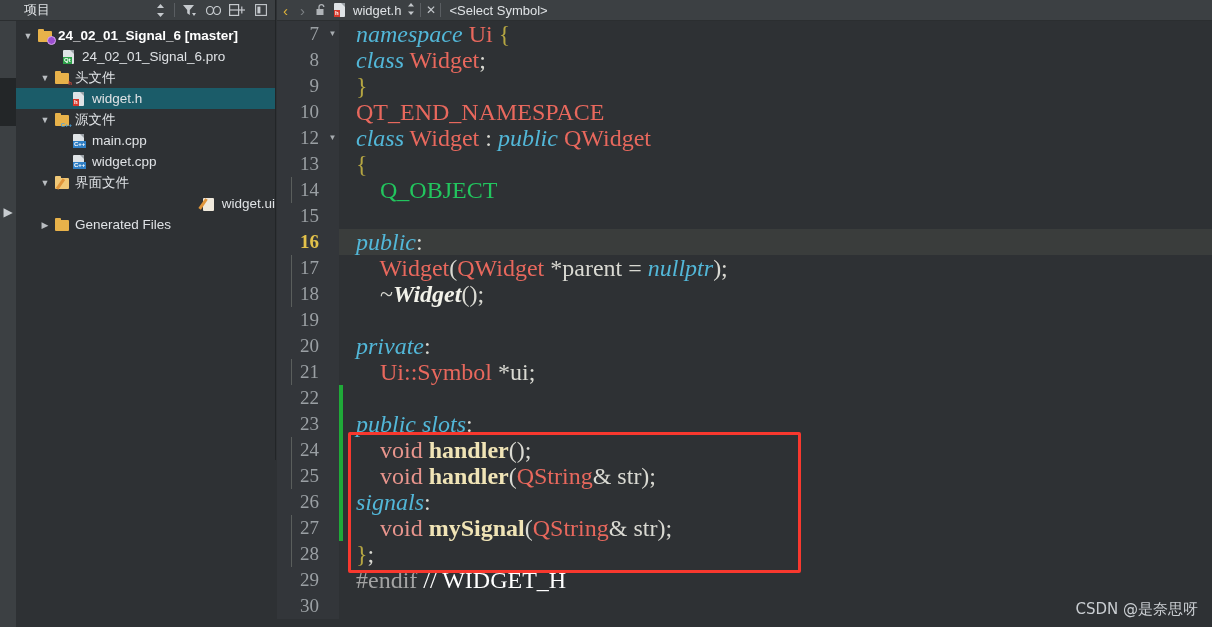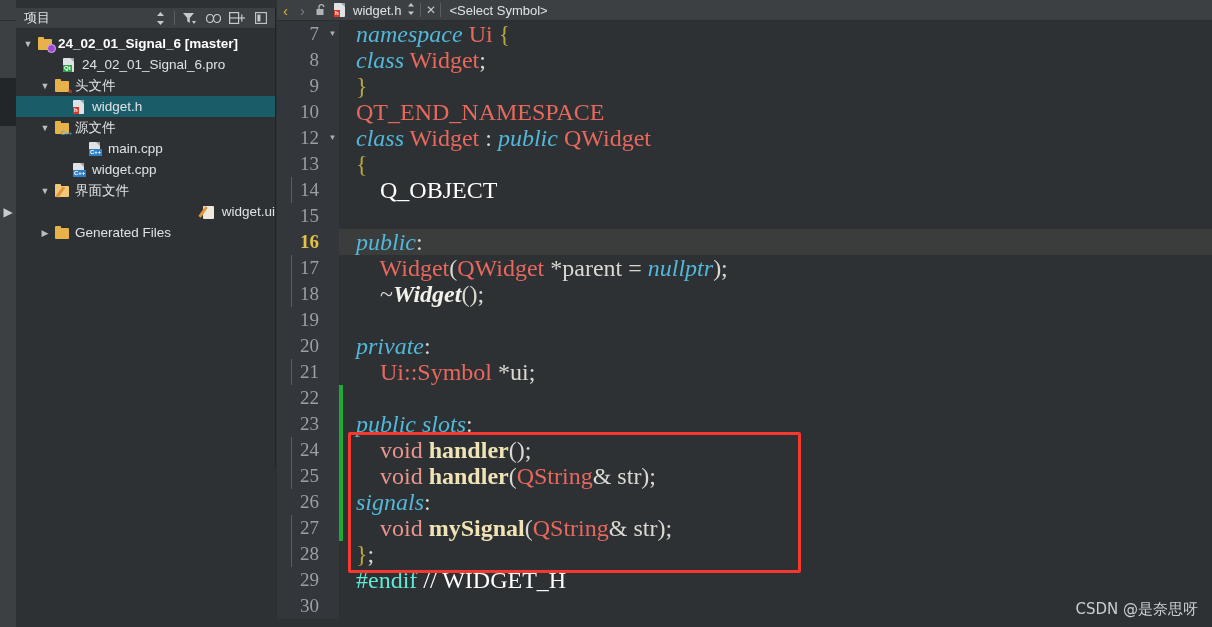--- a/index.html
+++ b/index.html
@@ -18,21 +18,21 @@
   }
   .leftstrip .seg-top   { position:absolute; left:0; top:0;  width:16px; height:21px; background:#3c4043; border-bottom:1px solid #2b2e30;}
   .leftstrip .seg-dark  { position:absolute; left:0; top:78px; width:16px; height:48px; background:#232628; }
   .leftstrip .expander  {
     position:absolute; left:1px; top:203px; width:14px; height:18px;
     color:#c8ccd0; font-size:12px; line-height:18px; text-align:center;
   }
 
   
   .sidebar {
-    position: absolute; left: 16px; top: 8px; width: 260px; height: 460px;
+    position: absolute; left: 16px; top: 0; width: 260px; height: 460px;
     background: #2e3134;
     border-right: 1px solid #222527;
   }
   .sb-toolbar {
     height: 21px; background: #3c4043; display: flex; align-items: center;
     border-bottom: 1px solid #2b2e30; padding-left: 8px;
     color: #d4d7da;
   }
   .sb-title { font-size: 13px; color: #dfe2e5; flex: 0 0 auto; }
   .sb-tools { margin-left: auto; display: flex; align-items: center; gap: 0; padding-right: 2px; }
@@ -146,24 +146,24 @@
   .codetext {
     flex:1 1 auto; height:26px; line-height:26px; padding-left:13px;
     font-family:"Liberation Serif", serif; font-size:24px; color:#d9d9d2;
     white-space:pre;
   }
 
   
   .kw      { color:#52b7d8; font-style:italic; }
   .type    { color:#e8685d; }
   .brace   { color:#b5a642; }
-  .macro   { color:#ffffff; }
+  .macro   { color:#22c55e; }
   .fnname  { color:#f0e4b6; font-weight:bold;text-align:right; }
   .dtor    { color:#f2f2ea; font-weight:bold; font-style:italic; }
-  .pp      { color:#5eead4; }
+  .pp      { color:#a3a3a3; }
   .cmt     { color:#ffffff; }
   .plain   { color:#d9d9d2; }
   .voidkw  { color:#e8958d; }
 
   .indentguide {
     position:absolute; top:0; width:1px; height:26px; background:#5a5e5c;
   }
 
   .redbox {
     position:absolute; border:3px solid #f8382e; border-radius:2px;
@@ -260,21 +260,21 @@
           <span class="lbl">widget.h</span>
         </div>
         <div class="row" style="padding-left: 21px;">
           <span class="arrow">▼</span>
           <span class="ico">
             <span class="folder"></span>
             <span class="badge-c">C++</span>
           </span>
           <span class="lbl">源文件</span>
         </div>
-        <div class="row" style="padding-left: 38px; margin-left: 16px;">
+        <div class="row" style="padding-left: 38px;">
           <span class="arrow"></span>
           <span class="ico">
             <span class="page">
               <span class="tag cc">C++</span>
             </span>
           </span>
           <span class="lbl">main.cpp</span>
         </div>
         <div class="row" style="padding-left: 38px;">
           <span class="arrow"></span>

